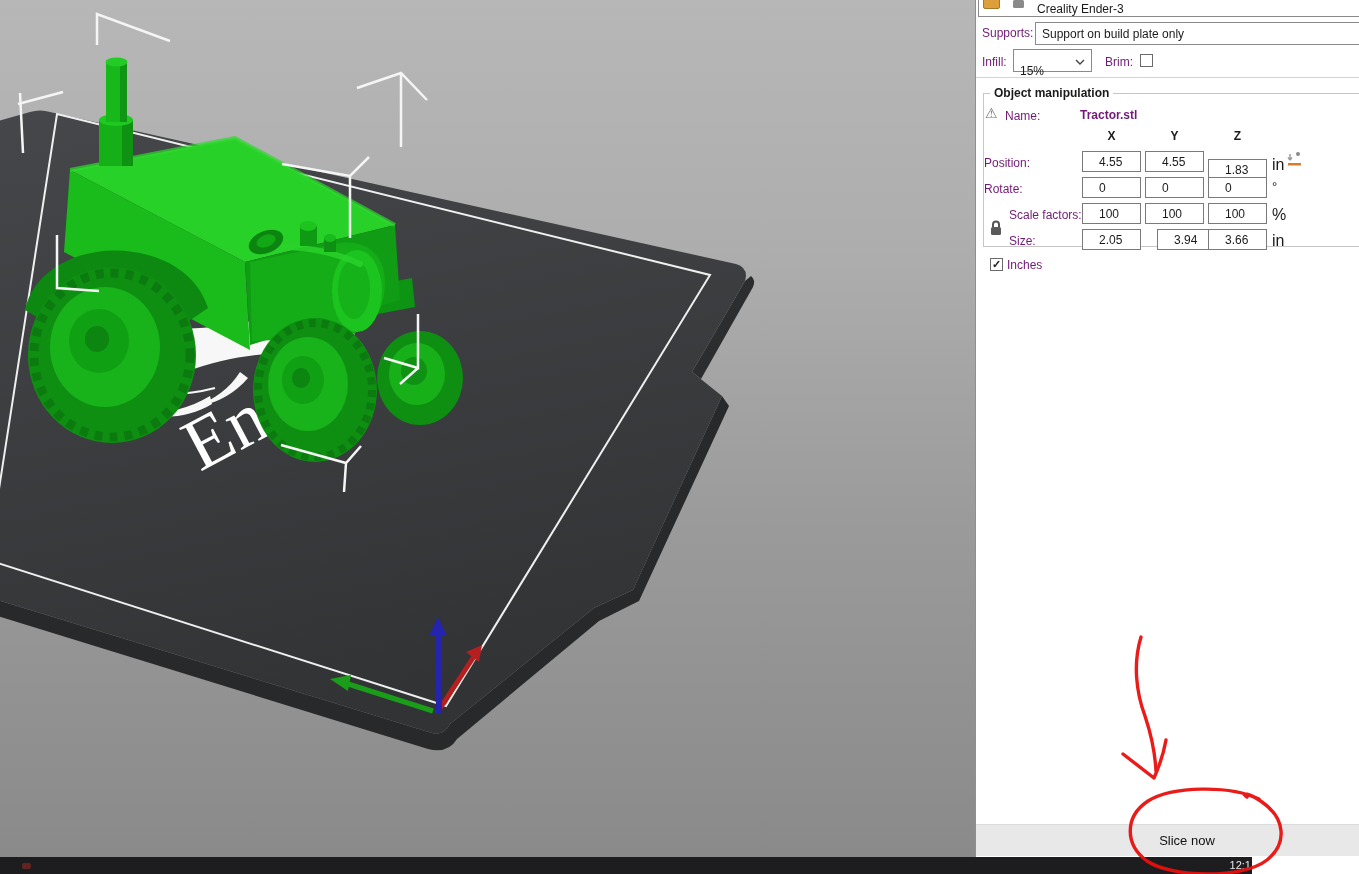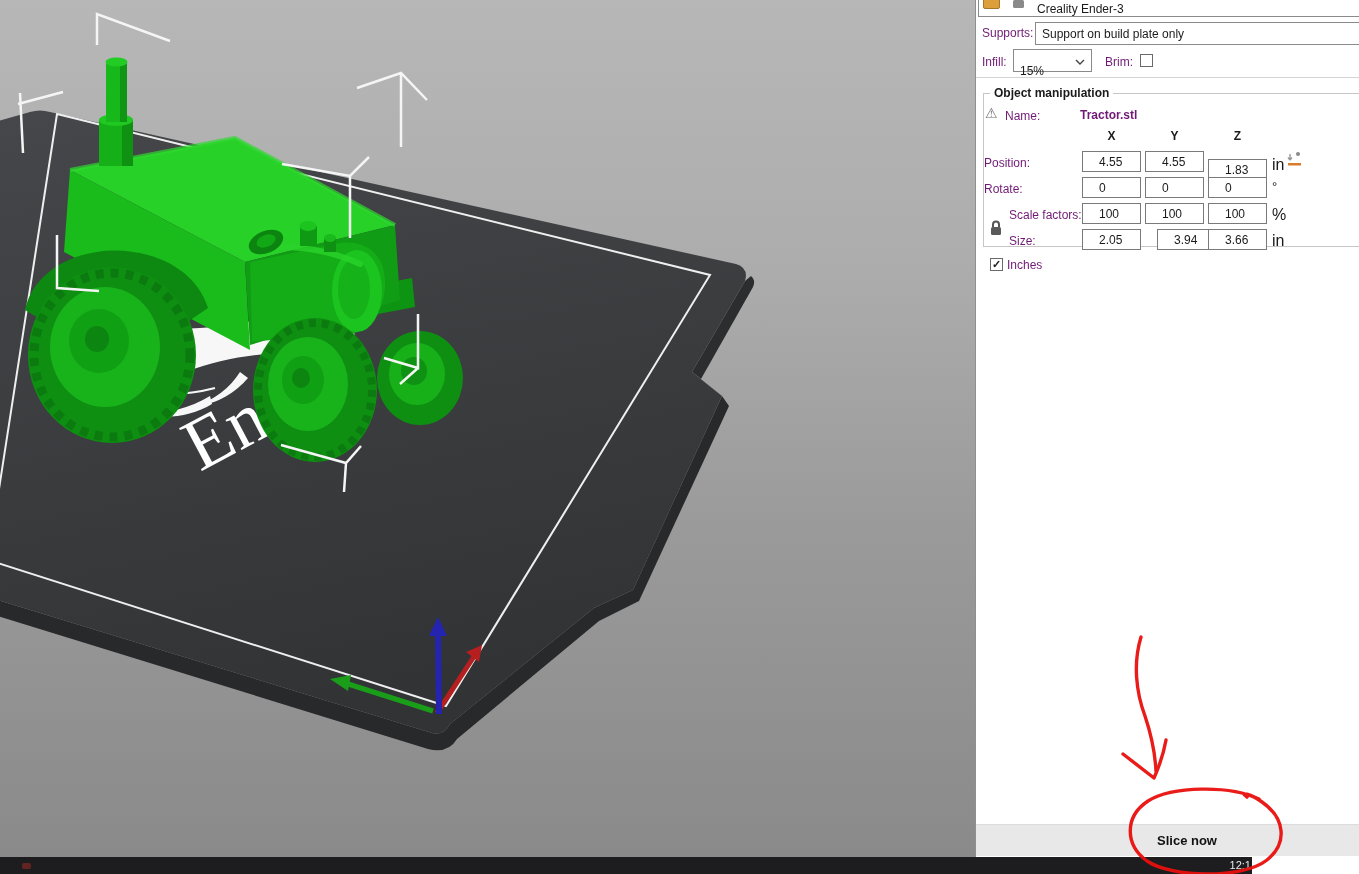--- a/index.html
+++ b/index.html
@@ -24,21 +24,21 @@
             border:1px solid #c6c6c6;border-right:none;box-sizing:border-box;}
   .legend{position:absolute;left:6px;top:-8px;background:#fff;padding:0 4px;
           font-weight:bold;font-size:12px;color:#1a1a1a;white-space:nowrap;}
   .cell-header{position:absolute;width:59px;text-align:center;font-weight:bold;font-size:12px;}
   input.num{position:absolute;width:59px;height:21px;border:1px solid #7a7a7a;background:#fff;
             font-family:"Liberation Sans",sans-serif;font-size:12px;color:#1a1a1a;
             padding:1px 16px;box-sizing:border-box;outline:none;}
   .unit{position:absolute;font-size:16px;color:#1a1a1a;}
   .slice-bar{position:absolute;left:0;top:824px;width:384px;height:32px;background:#e8e8e8;
              display:flex;align-items:center;justify-content:center;padding-left:38px;
-             box-sizing:border-box;font-weight:bold;font-size:13px;color:#111;cursor:pointer;
+             box-sizing:border-box;font-weight:normal;font-size:13px;color:#111;cursor:pointer;
              border-top:1px solid #dcdcdc;}
   
   .taskbar{position:absolute;left:0;top:857px;width:1252px;height:17px;background:#1d1d1f;}
   .clock{position:absolute;right:1px;top:2px;color:#e8e8e8;font-size:11px;white-space:nowrap;}
   .task-dot{position:absolute;left:22px;top:6px;width:9px;height:6px;background:#6e2424;
             border-radius:2px;opacity:.85;}
   
   .annot{position:absolute;left:0;top:0;pointer-events:none;}
 </style>
 </head>

